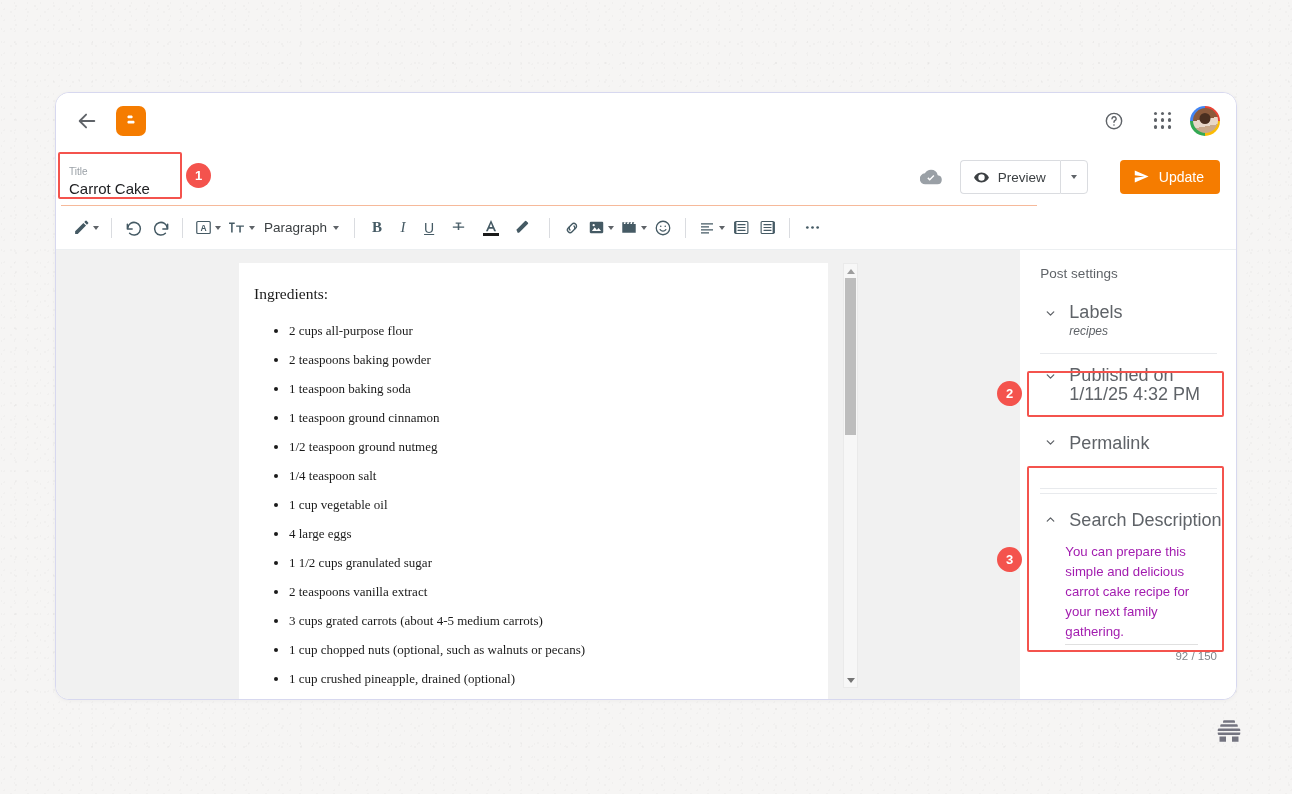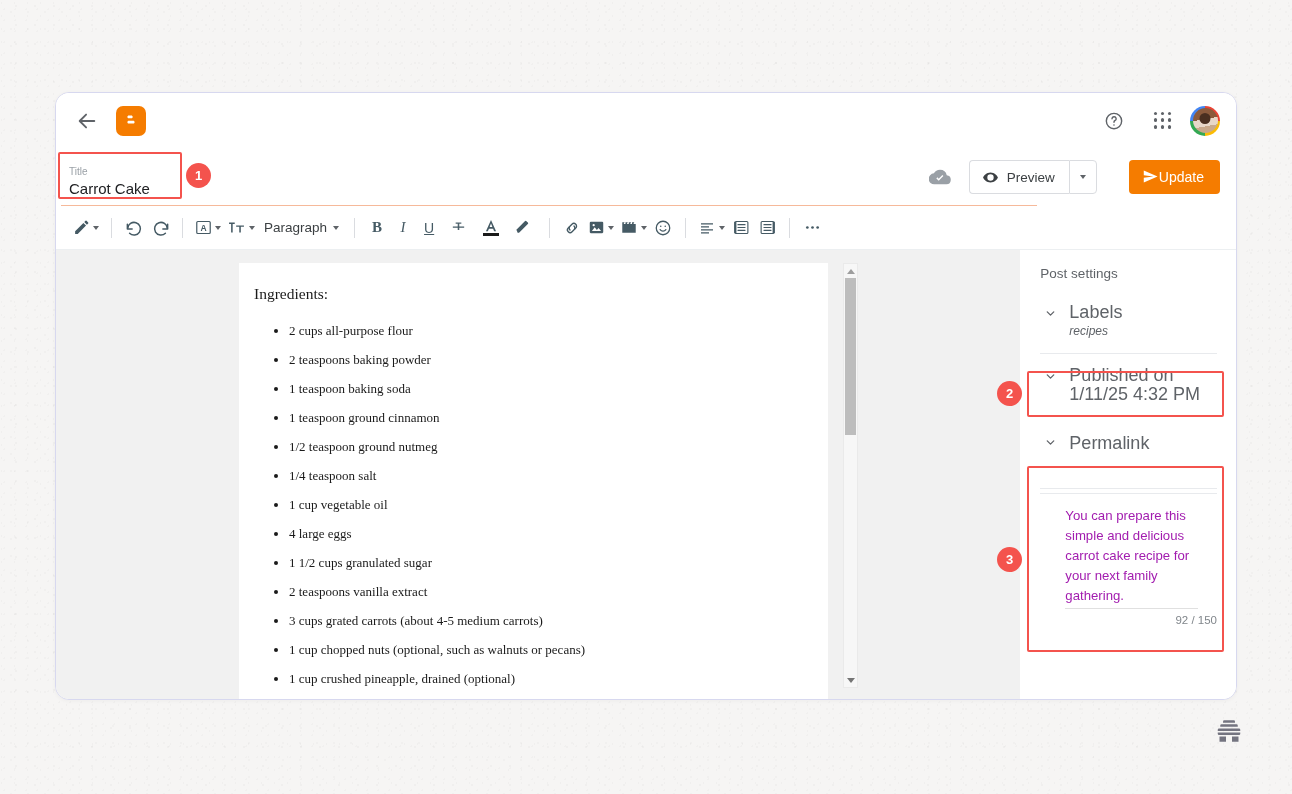--- a/index.html
+++ b/index.html
@@ -123,21 +123,21 @@
     height: 34px; padding: 0 14px 0 12px;
     background: #fff; color: #3c4043;
     font-size: 13.5px; cursor: pointer;
   }
   .preview-caret {
     border: 1px solid #dadce0; border-radius: 0 4px 4px 0;
     width: 28px; height: 34px; background: #fff;
     display: flex; align-items: center; justify-content: center; cursor: pointer;
   }
   .update-btn {
-    display: flex; align-items: center; 
+    display: flex; align-items: center; gap: 9px;
     background: #f57c00; color: #fff;
     border: none; border-radius: 4px;
     height: 34px; padding: 0 16px 1px 13px;
     font-size: 14px; cursor: pointer;
     font-family: "Liberation Sans", sans-serif;
   }
 
   
   .toolbar {
     height: 44px;
@@ -589,20 +589,30 @@
             </svg>
         </span>
         <div class="setting-main">
           <span class="setting-name">Permalink</span>
         </div>
       </div>
       <div class="hr"></div>
 
       <div class="hr"></div>
 
+      <div class="setting-row" style="padding-top:13px;padding-bottom:4px">
+        <span class="chev" style="margin-top:2px">
+          <svg width="13" height="13" viewBox="0 0 24 24" fill="none" stroke="currentColor" stroke-width="2.4" stroke-linecap="round" stroke-linejoin="round">
+              <polyline points="6 15 12 9 18 15"></polyline>
+            </svg>
+        </span>
+        <div class="setting-main">
+          <span class="setting-name">Search Description</span>
+        </div>
+      </div>
 
       <div style="padding:0 19px 0 22px">
         <div class="desc-text">You can prepare this simple and delicious carrot cake recipe for your next family gathering.</div>
       </div>
       <div class="char-count">92 / 150</div>
 
     </div>
   </div>
 </div>
 

